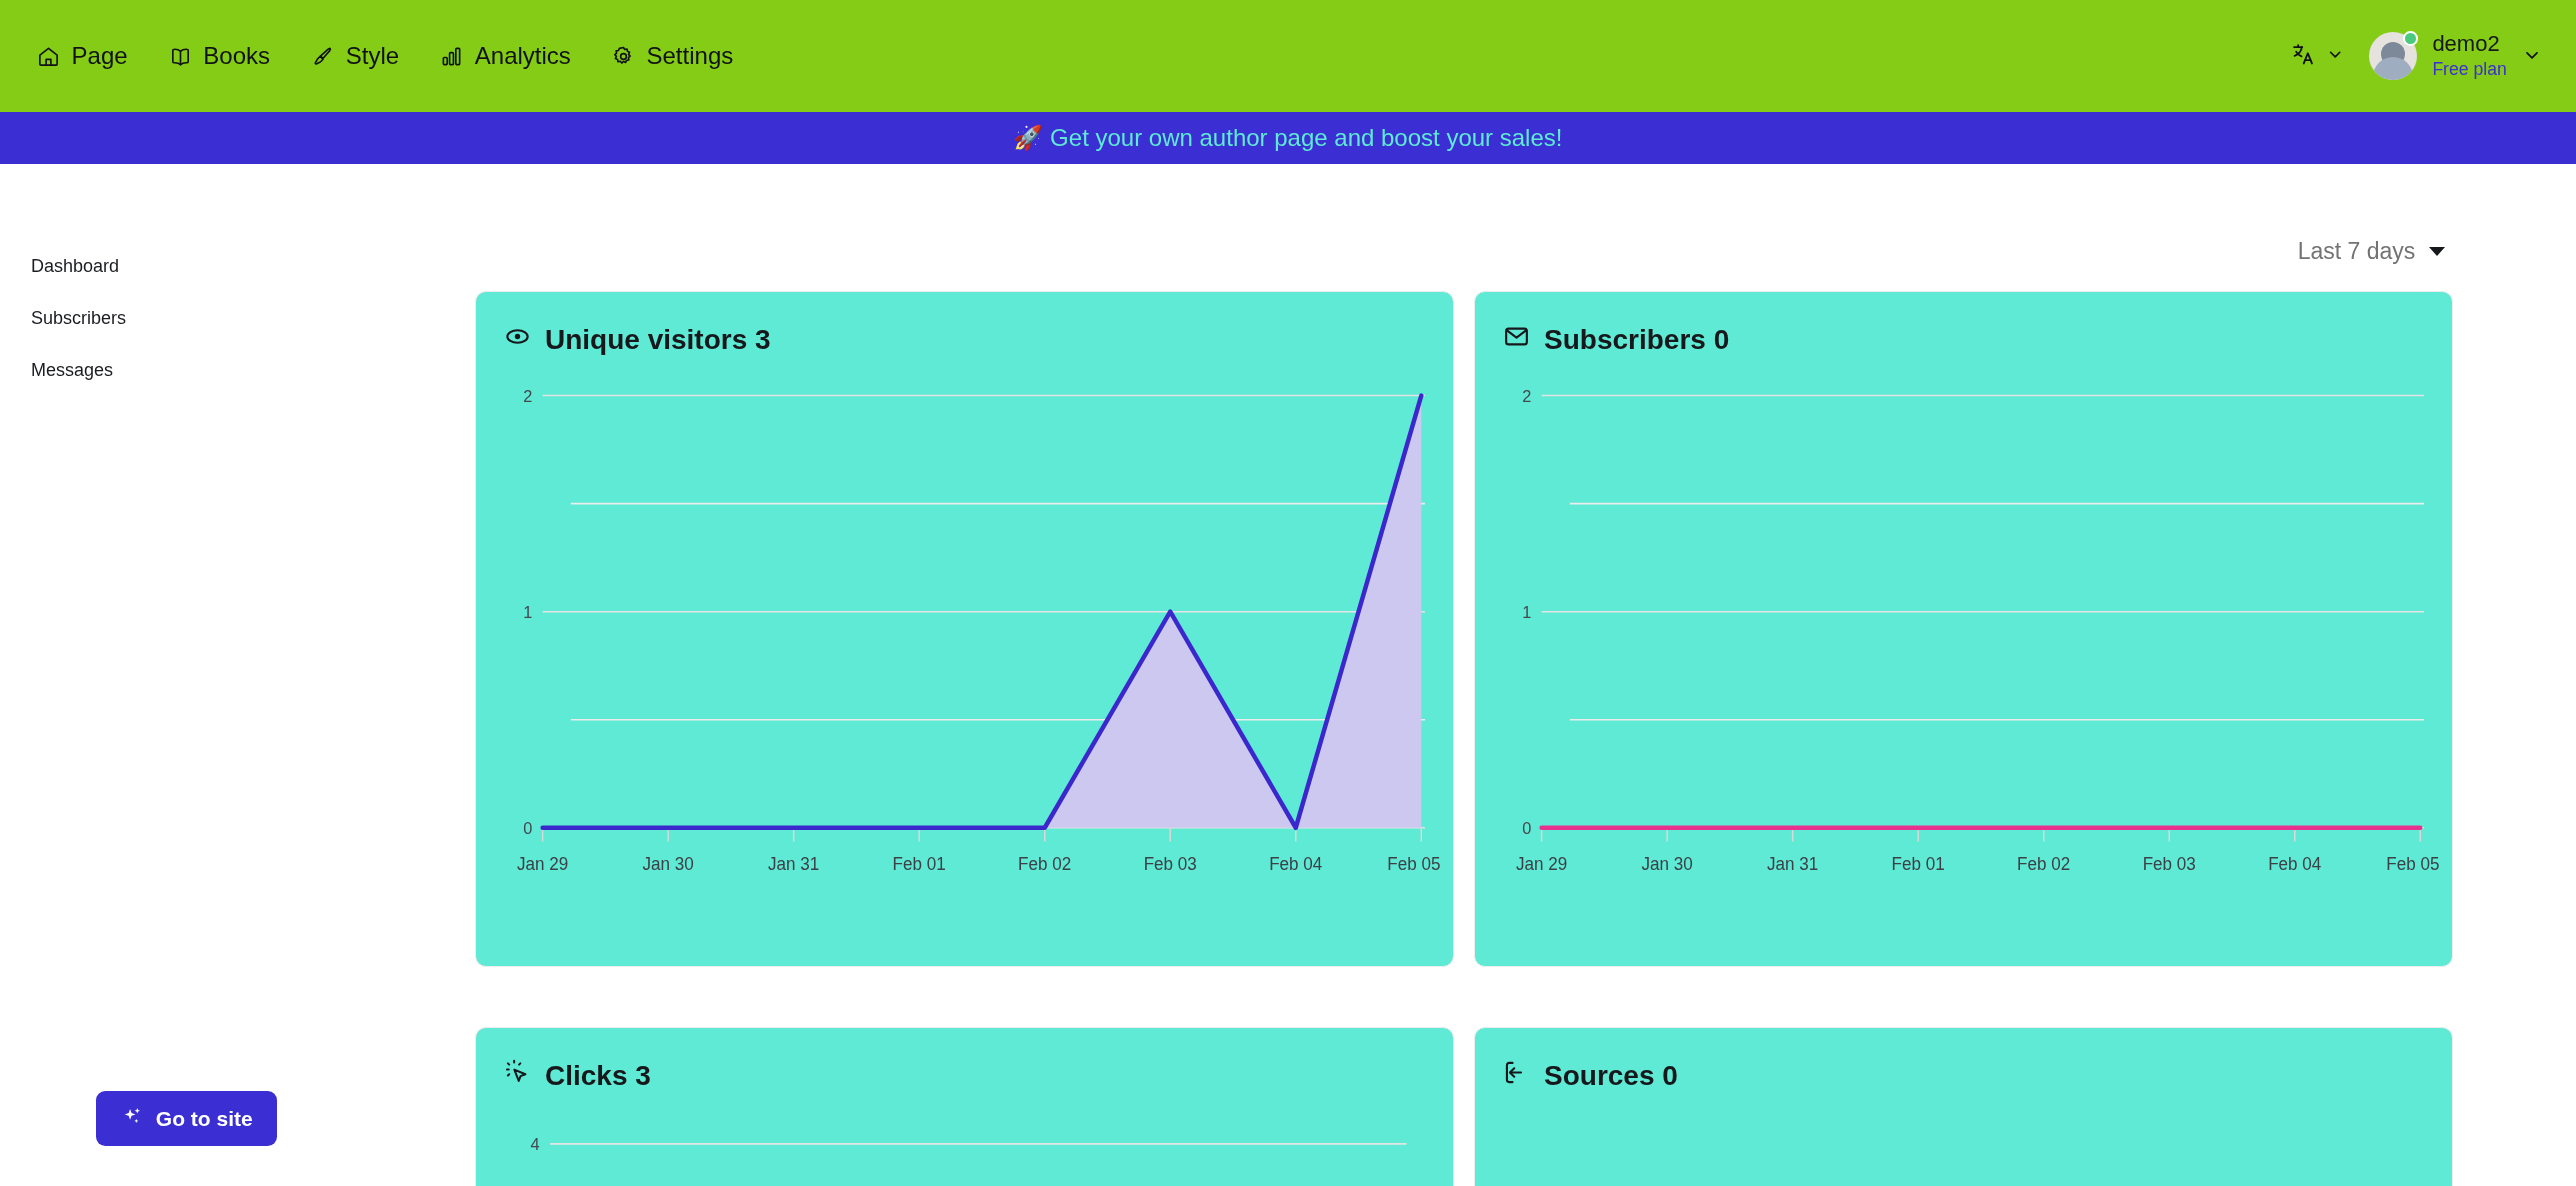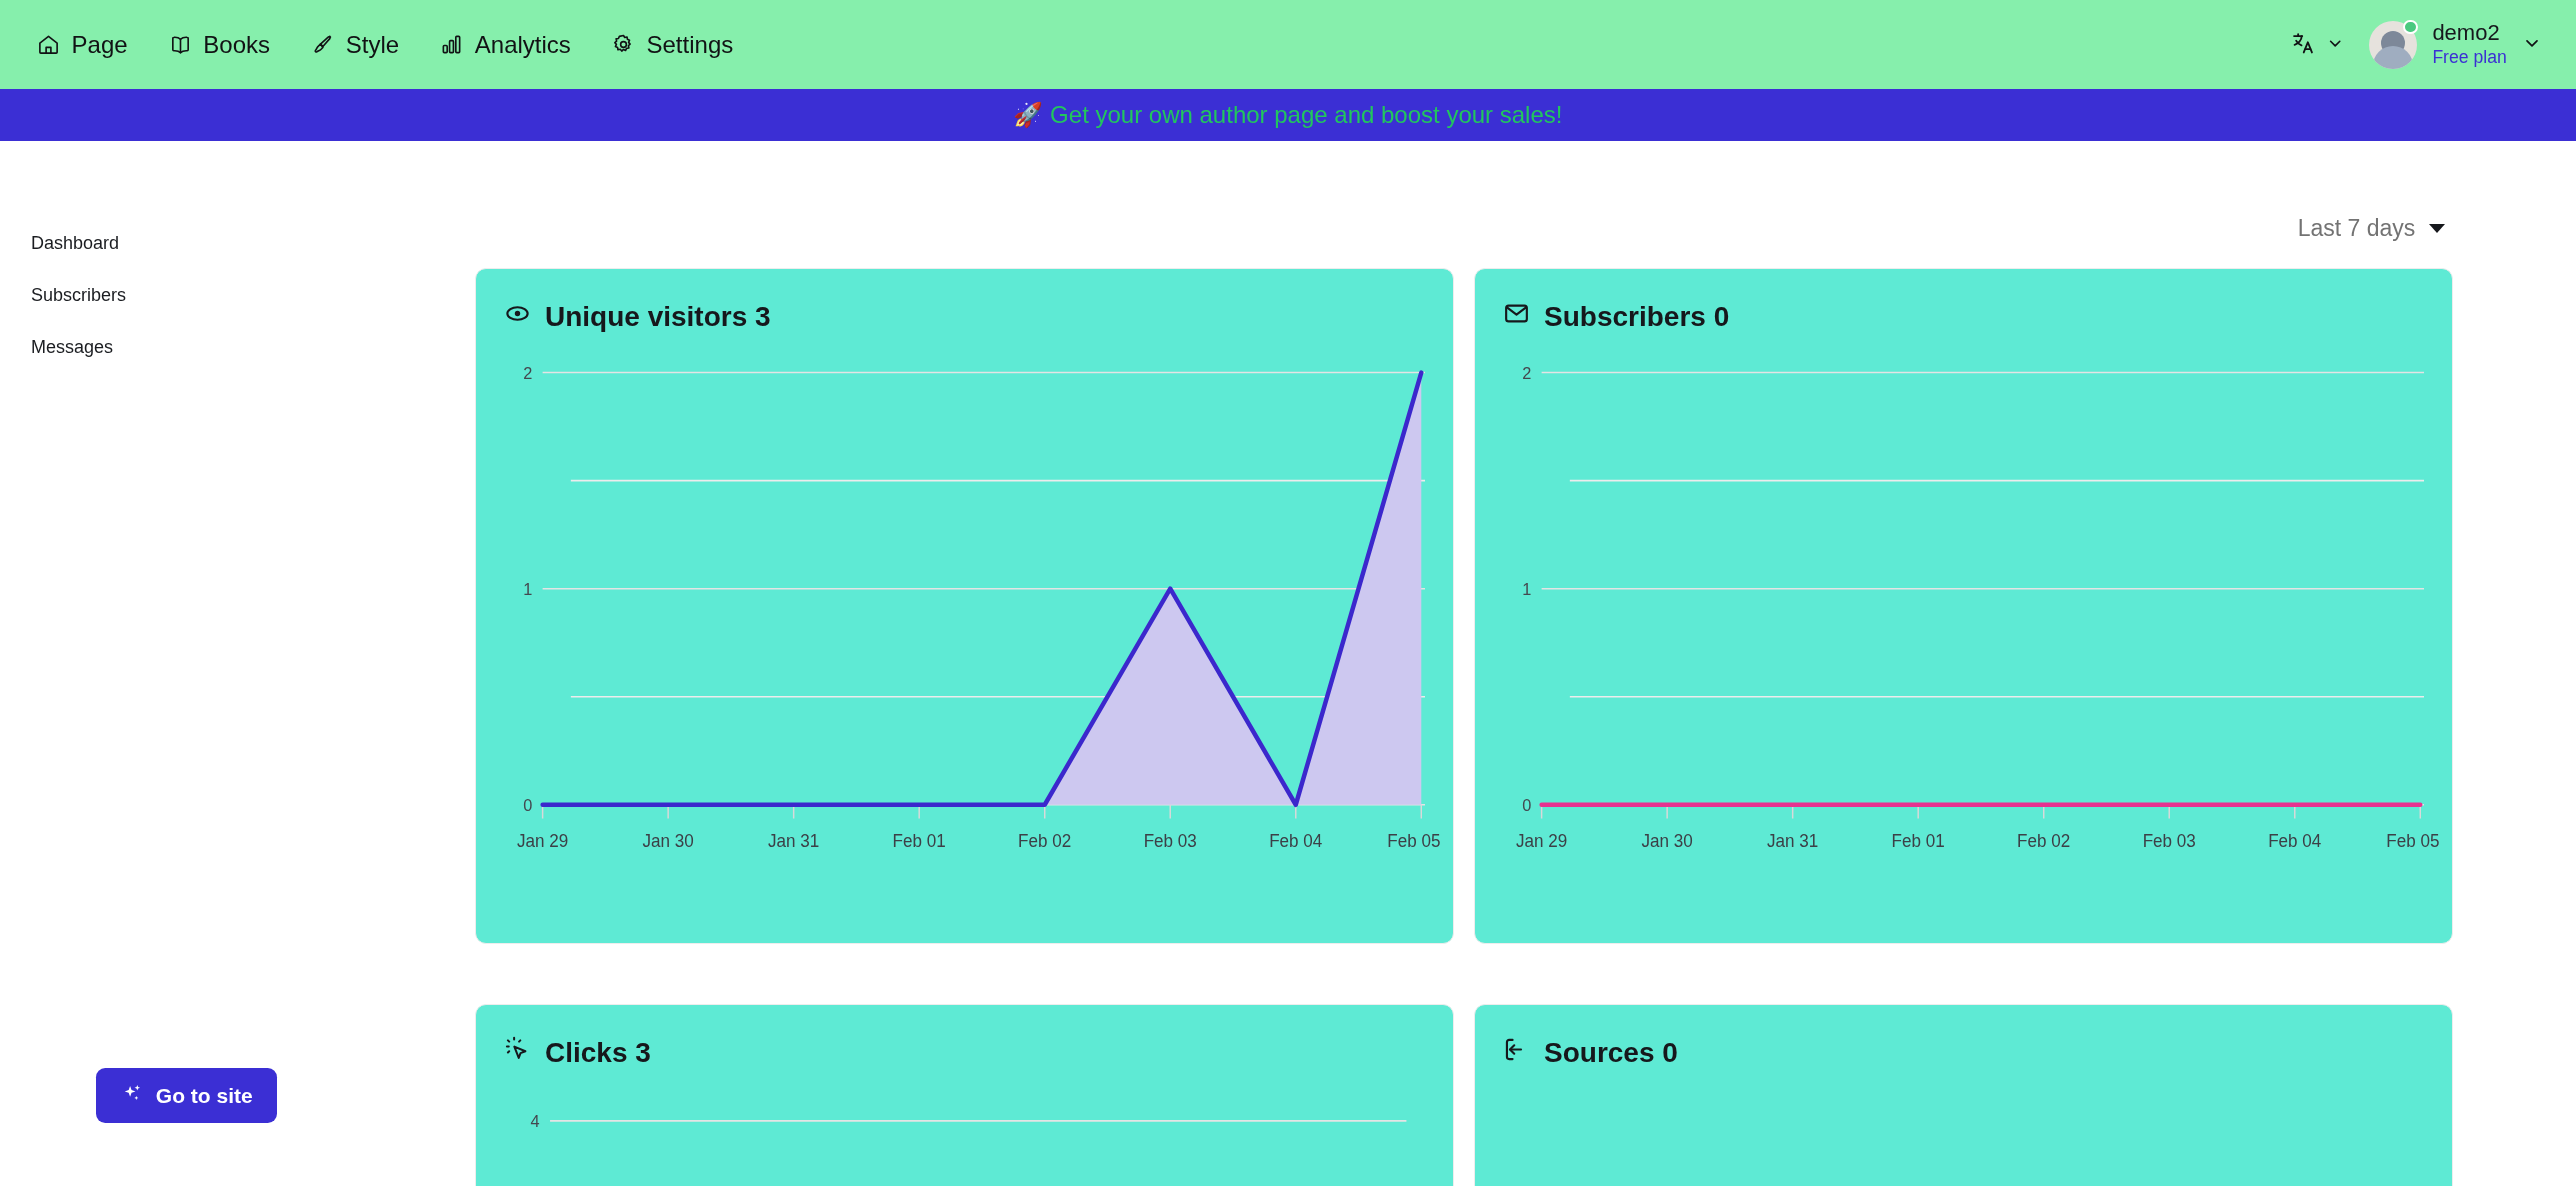--- a/index.html
+++ b/index.html
@@ -5,22 +5,22 @@
   * { box-sizing: border-box; margin: 0; padding: 0; }
   html, body {
     width: 2576px; height: 1187px;
     background: #ffffff;
     font-family: "Liberation Sans", sans-serif;
     overflow: hidden;
   }
 
   
   .topbar {
-    height: 89px;
-    background: #86efac;
+    height: 112px;
+    background: #84cc16;
     display: flex;
     align-items: center;
     padding: 0 34px 0 34px;
     position: relative;
   }
   .nav-items { display: flex; align-items: center; gap: 35px; }
   .nav-item {
     display: flex; align-items: center; gap: 11.5px;
     color: #111214;
     font-size: 24px;
@@ -54,21 +54,21 @@
     width: 14.6px; height: 14.6px; border-radius: 50%;
     background: #4ac97f; border: 2.3px solid #ffffff;
   }
   .user-name { font-size: 22px; color: #16181c; line-height: 1.12; }
   .user-plan { font-size: 17.6px; color: #3b2fd4; line-height: 1.2; margin-top: 1.5px; }
 
   
   .banner {
     height: 52px;
     background: #3b2fd4;
-    color: #22c55e;
+    color: #5eead4;
     display: flex; align-items: center; justify-content: center;
     font-size: 24px;
     cursor: pointer;
   }
 
   
   .page { display: flex; height: calc(1187px - 89px - 52px); }
   .sidebar {
     width: 475px;
     padding: 92px 0 0 31px;

